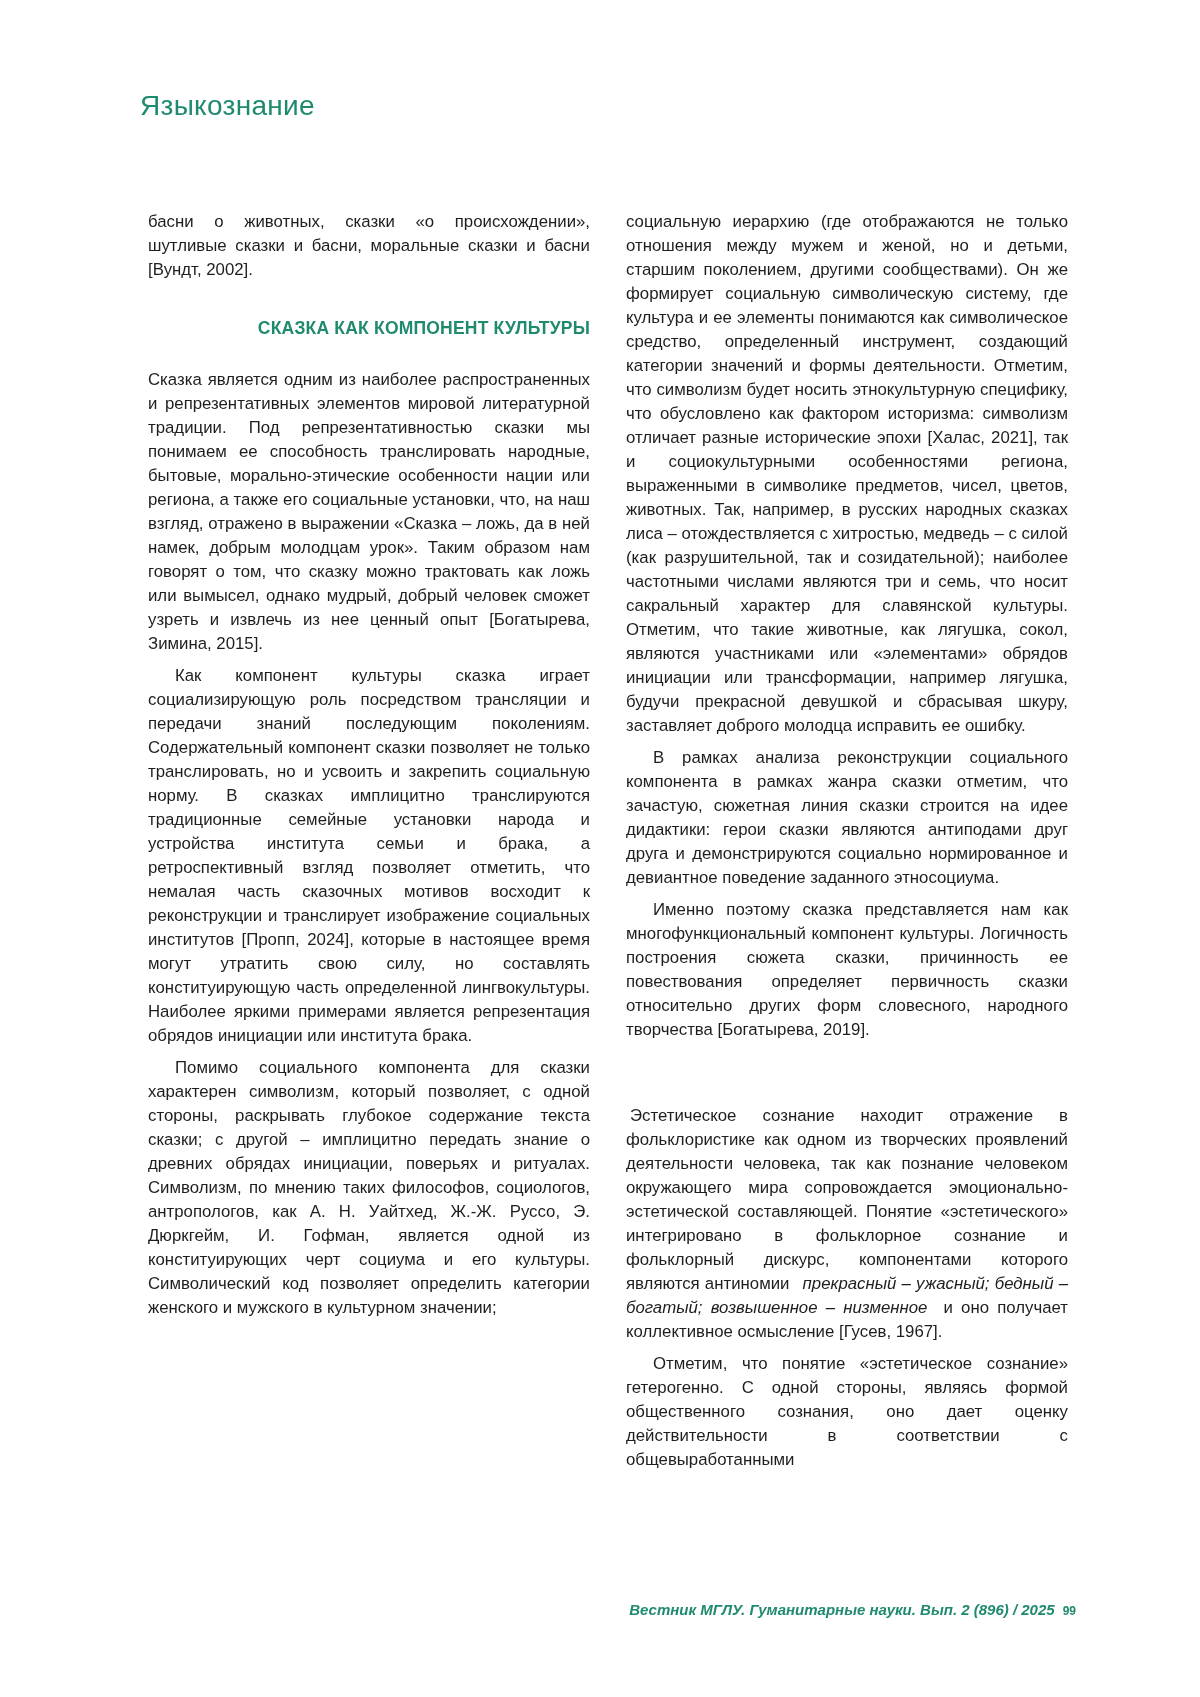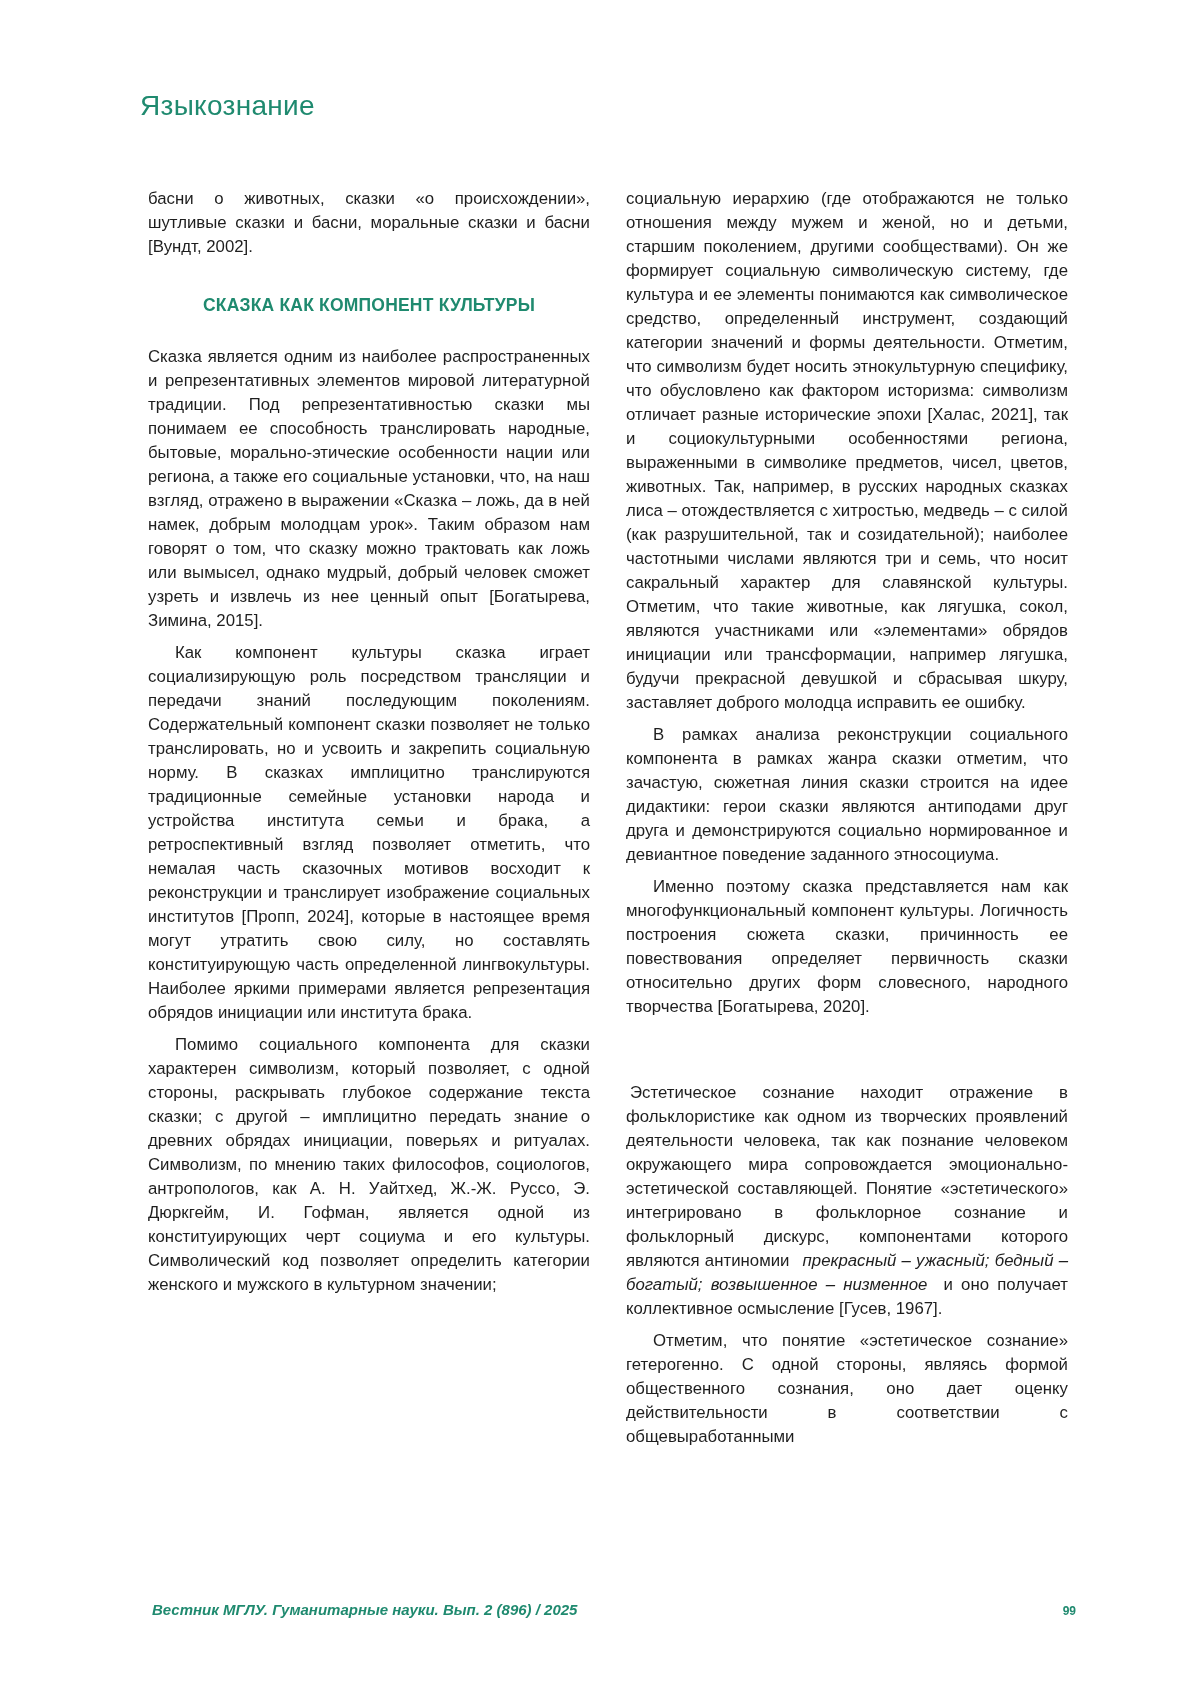--- a/index.html
+++ b/index.html
@@ -22,21 +22,21 @@
     position:absolute;
     top:78px;
     left:128px;
     font-size:28px;
     font-weight:normal;
     color:var(--accent);
     letter-spacing:.3px;
   }
   .content{
     position:absolute;
-    top:167px;
+    top:190px;
     left:128px;
     width:948px;
     display:flex;
     gap:20px;
   }
   .col{
     width:458px;
   }
   .para{
     font-size:16.8px;
@@ -49,31 +49,31 @@
   .para.ind{
     text-indent:27px;
   }
   .section-heading{
     color:var(--accent);
     font-size:17.5px;
     line-height:24px;
     font-weight:bold;
     letter-spacing:.2px;
     margin:26px 0 20px 0;
-    text-align:center;
+    text-align:right;
   }
   .section-heading .hl{display:block;}
   em{}
   .footer{
     position:absolute;
-    left:136px;
+    left:128px;
     right:124px;
     top:1585px;
     display:flex;
-    justify-content:space-between;
+    justify-content:flex-end;
     align-items:baseline;
   }
   .footer-journal{
     color:var(--accent);
     font-style:italic;
     font-weight:bold;
     font-size:15px;
   }
   .footer-page{
     color:var(--accent);
@@ -96,21 +96,21 @@
       <h2 class="section-heading">СКАЗКА КАК КОМПОНЕНТ КУЛЬТУРЫ</h2>
 
       <p class="para">Сказка является одним из наиболее распространенных и репрезентативных элементов мировой литературной традиции. Под репрезентативностью сказки мы понимаем ее способность транслировать народные, бытовые, морально-этические особенности нации или региона, а также его социальные установки, что, на наш взгляд, отражено в выражении «Сказка – ложь, да в ней намек, добрым молодцам урок». Таким образом нам говорят о том, что сказку можно трактовать как ложь или вымысел, однако мудрый, добрый человек сможет узреть и извлечь из нее ценный опыт [Богатырева, Зимина, 2015].</p>
       <p class="para ind">Как компонент культуры сказка играет социализирующую роль посредством трансляции и передачи знаний последующим поколениям. Содержательный компонент сказки позволяет не только транслировать, но и усвоить и закрепить социальную норму. В сказках имплицитно транслируются традиционные семейные установки народа и устройства института семьи и брака, а ретроспективный взгляд позволяет отметить, что немалая часть сказочных мотивов восходит к реконструкции и транслирует изображение социальных институтов [Пропп, 2024], которые в настоящее время могут утратить свою силу, но составлять конституирующую часть определенной лингвокультуры. Наиболее яркими примерами является репрезентация обрядов инициации или института брака.</p>
       <p class="para ind">Помимо социального компонента для сказки характерен символизм, который позволяет, с одной стороны, раскрывать глубокое содержание текста сказки; с другой – имплицитно передать знание о древних обрядах инициации, поверьях и ритуалах. Символизм, по мнению таких философов, социологов, антропологов, как А. Н. Уайтхед, Ж.-Ж. Руссо, Э. Дюркгейм, И. Гофман, является одной из конституирующих черт социума и его культуры. Символический код позволяет определить категории женского и мужского в культурном значении;</p>
     </div>
 
     <div class="col">
       <p class="para">социальную иерархию (где отображаются не только отношения между мужем и женой, но и детьми, старшим поколением, другими сообществами). Он же формирует социальную символическую систему, где культура и ее элементы понимаются как символическое средство, определенный инструмент, создающий категории значений и формы деятельности. Отметим, что символизм будет носить этнокультурную специфику, что обусловлено как фактором историзма: символизм отличает разные исторические эпохи [Халас, 2021], так и социокультурными особенностями региона, выраженными в символике предметов, чисел, цветов, животных. Так, например, в русских народных сказках лиса – отождествляется с хитростью, медведь – с силой (как разрушительной, так и созидательной); наиболее частотными числами являются три и семь, что носит сакральный характер для славянской культуры. Отметим, что такие животные, как лягушка, сокол, являются участниками или «элементами» обрядов инициации или трансформации, например лягушка, будучи прекрасной девушкой и сбрасывая шкуру, заставляет доброго молодца исправить ее ошибку.</p>
       <p class="para ind">В рамках анализа реконструкции социального компонента в рамках жанра сказки отметим, что зачастую, сюжетная линия сказки строится на идее дидактики: герои сказки являются антиподами друг друга и демонстрируются социально нормированное и девиантное поведение заданного этносоциума.</p>
-      <p class="para ind">Именно поэтому сказка представляется нам как многофункциональный компонент культуры. Логичность построения сюжета сказки, причинность ее повествования определяет первичность сказки относительно других форм словесного, народного творчества [Богатырева, 2020].</p>
+      <p class="para ind">Именно поэтому сказка представляется нам как многофункциональный компонент культуры. Логичность построения сюжета сказки, причинность ее повествования определяет первичность сказки относительно других форм словесного, народного творчества [Богатырева, 2019].</p>
 
       <h2 class="section-heading">
         </h2>
 
       <p class="para"><span>Эстетическое сознание находит отражение в фольклористике как одном из творческих проявлений деятельности человека, так как познание человеком окружающего мира сопровождается эмоционально-эстетической составляющей. Понятие «эстетического» интегрировано в фольклорное сознание и фольклорный дискурс, компонентами которого являются антиномии </span><em>прекрасный – ужасный; бедный – богатый; возвышенное – низменное</em><span> и оно получает коллективное осмысление [Гусев, 1967].</span></p>
 
       <p class="para ind">Отметим, что понятие «эстетическое сознание» гетерогенно. С одной стороны, являясь формой общественного сознания, оно дает оценку действительности в соответствии с общевыработанными</p>
     </div>
 
   </div>

